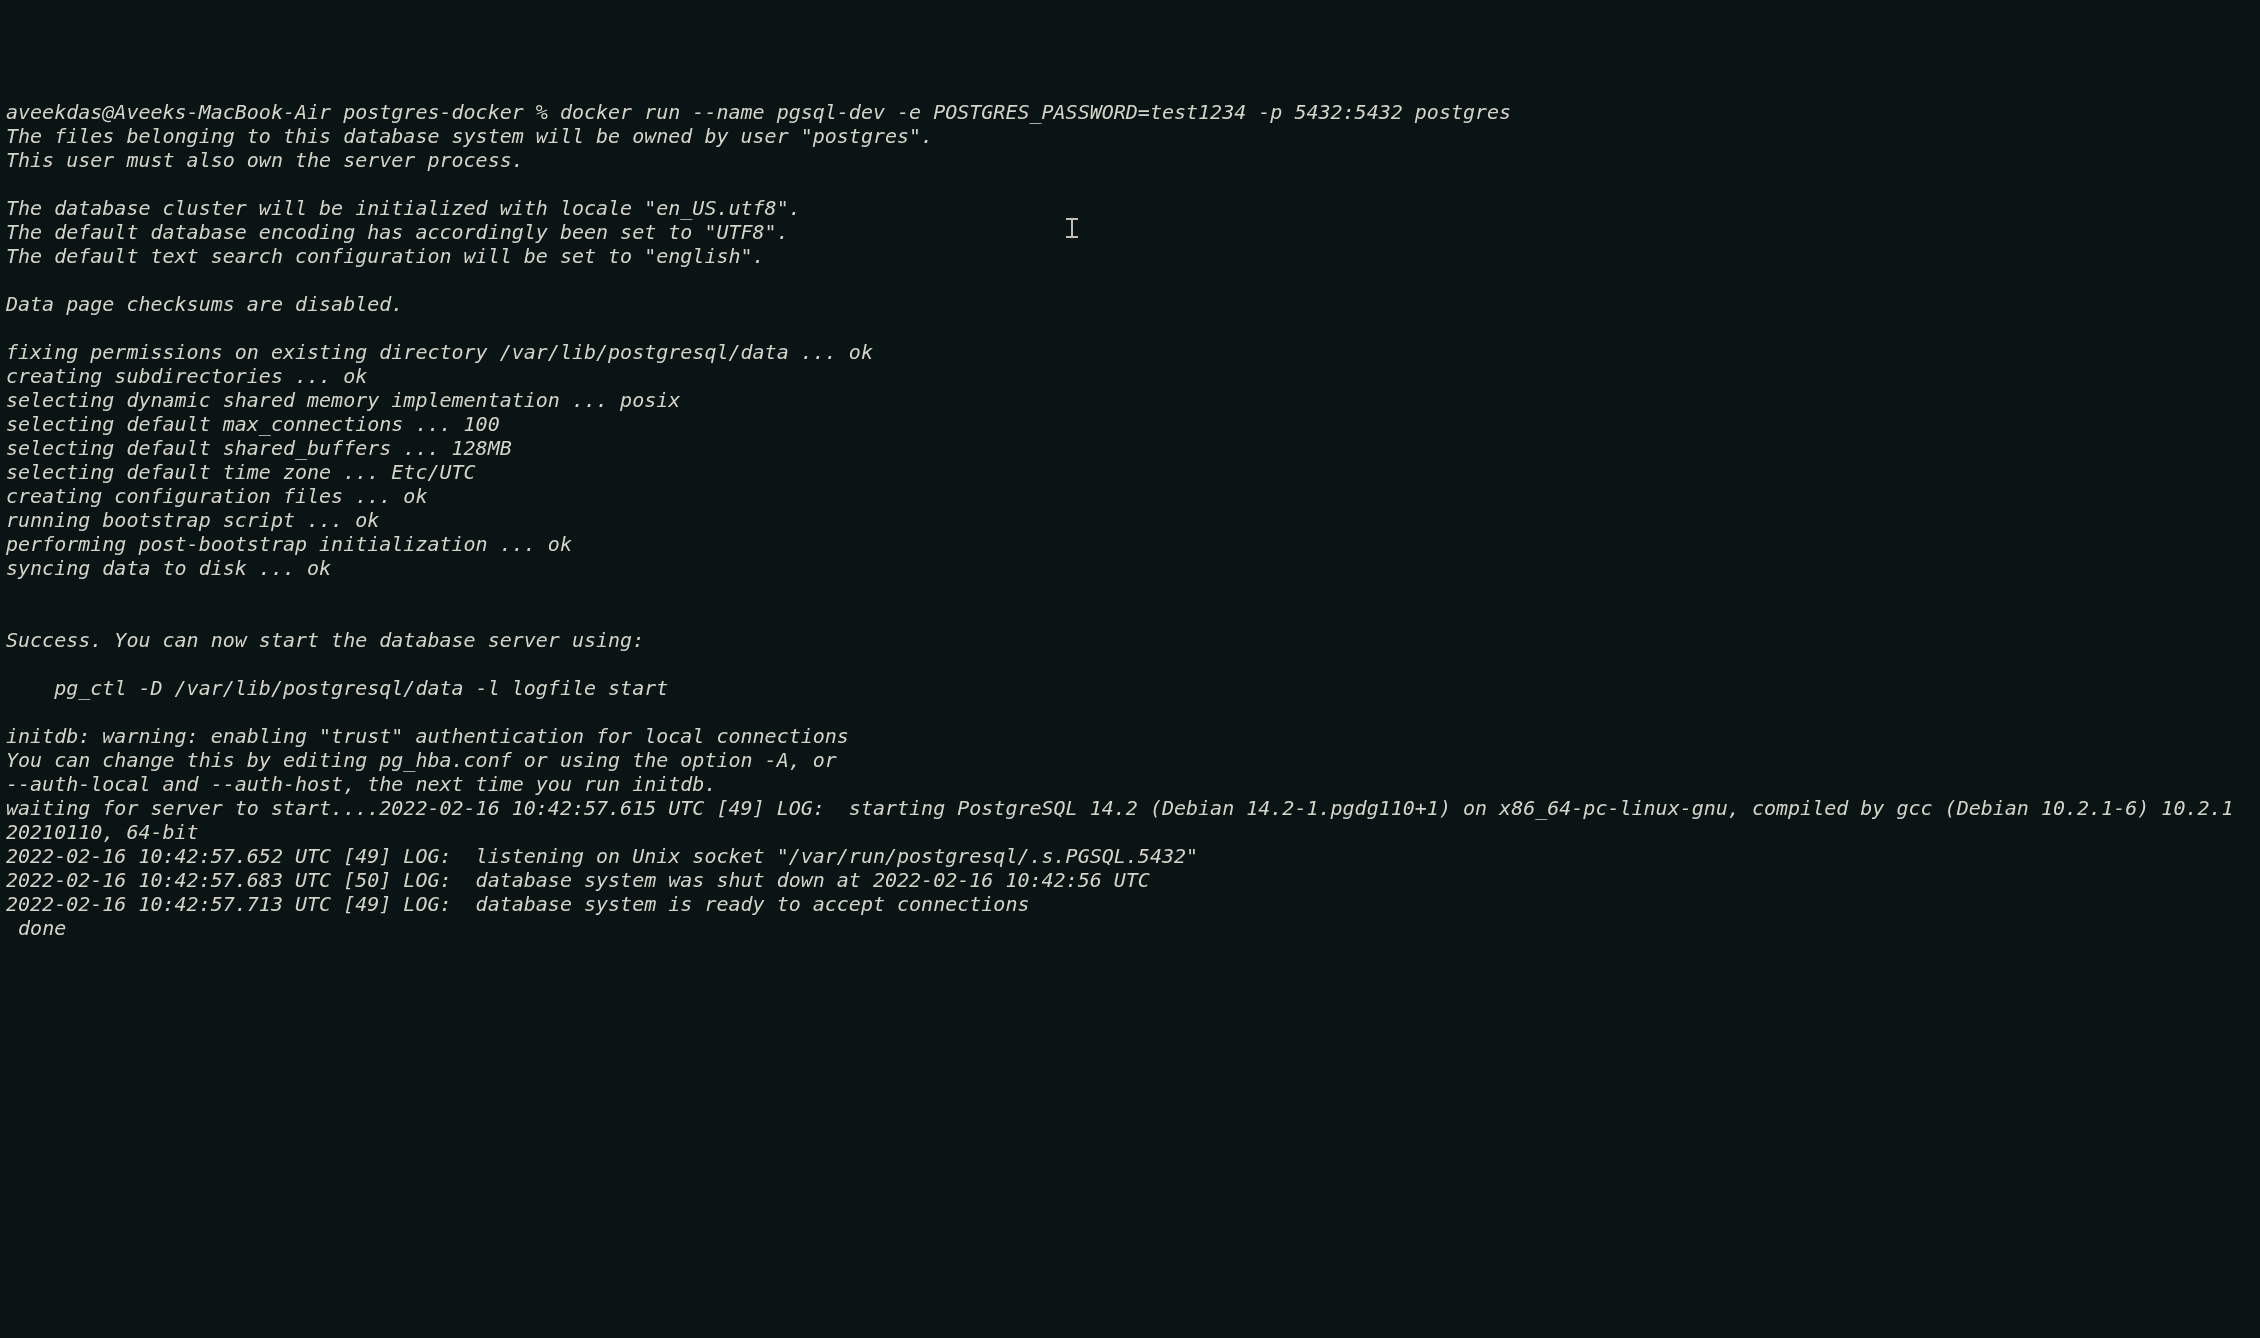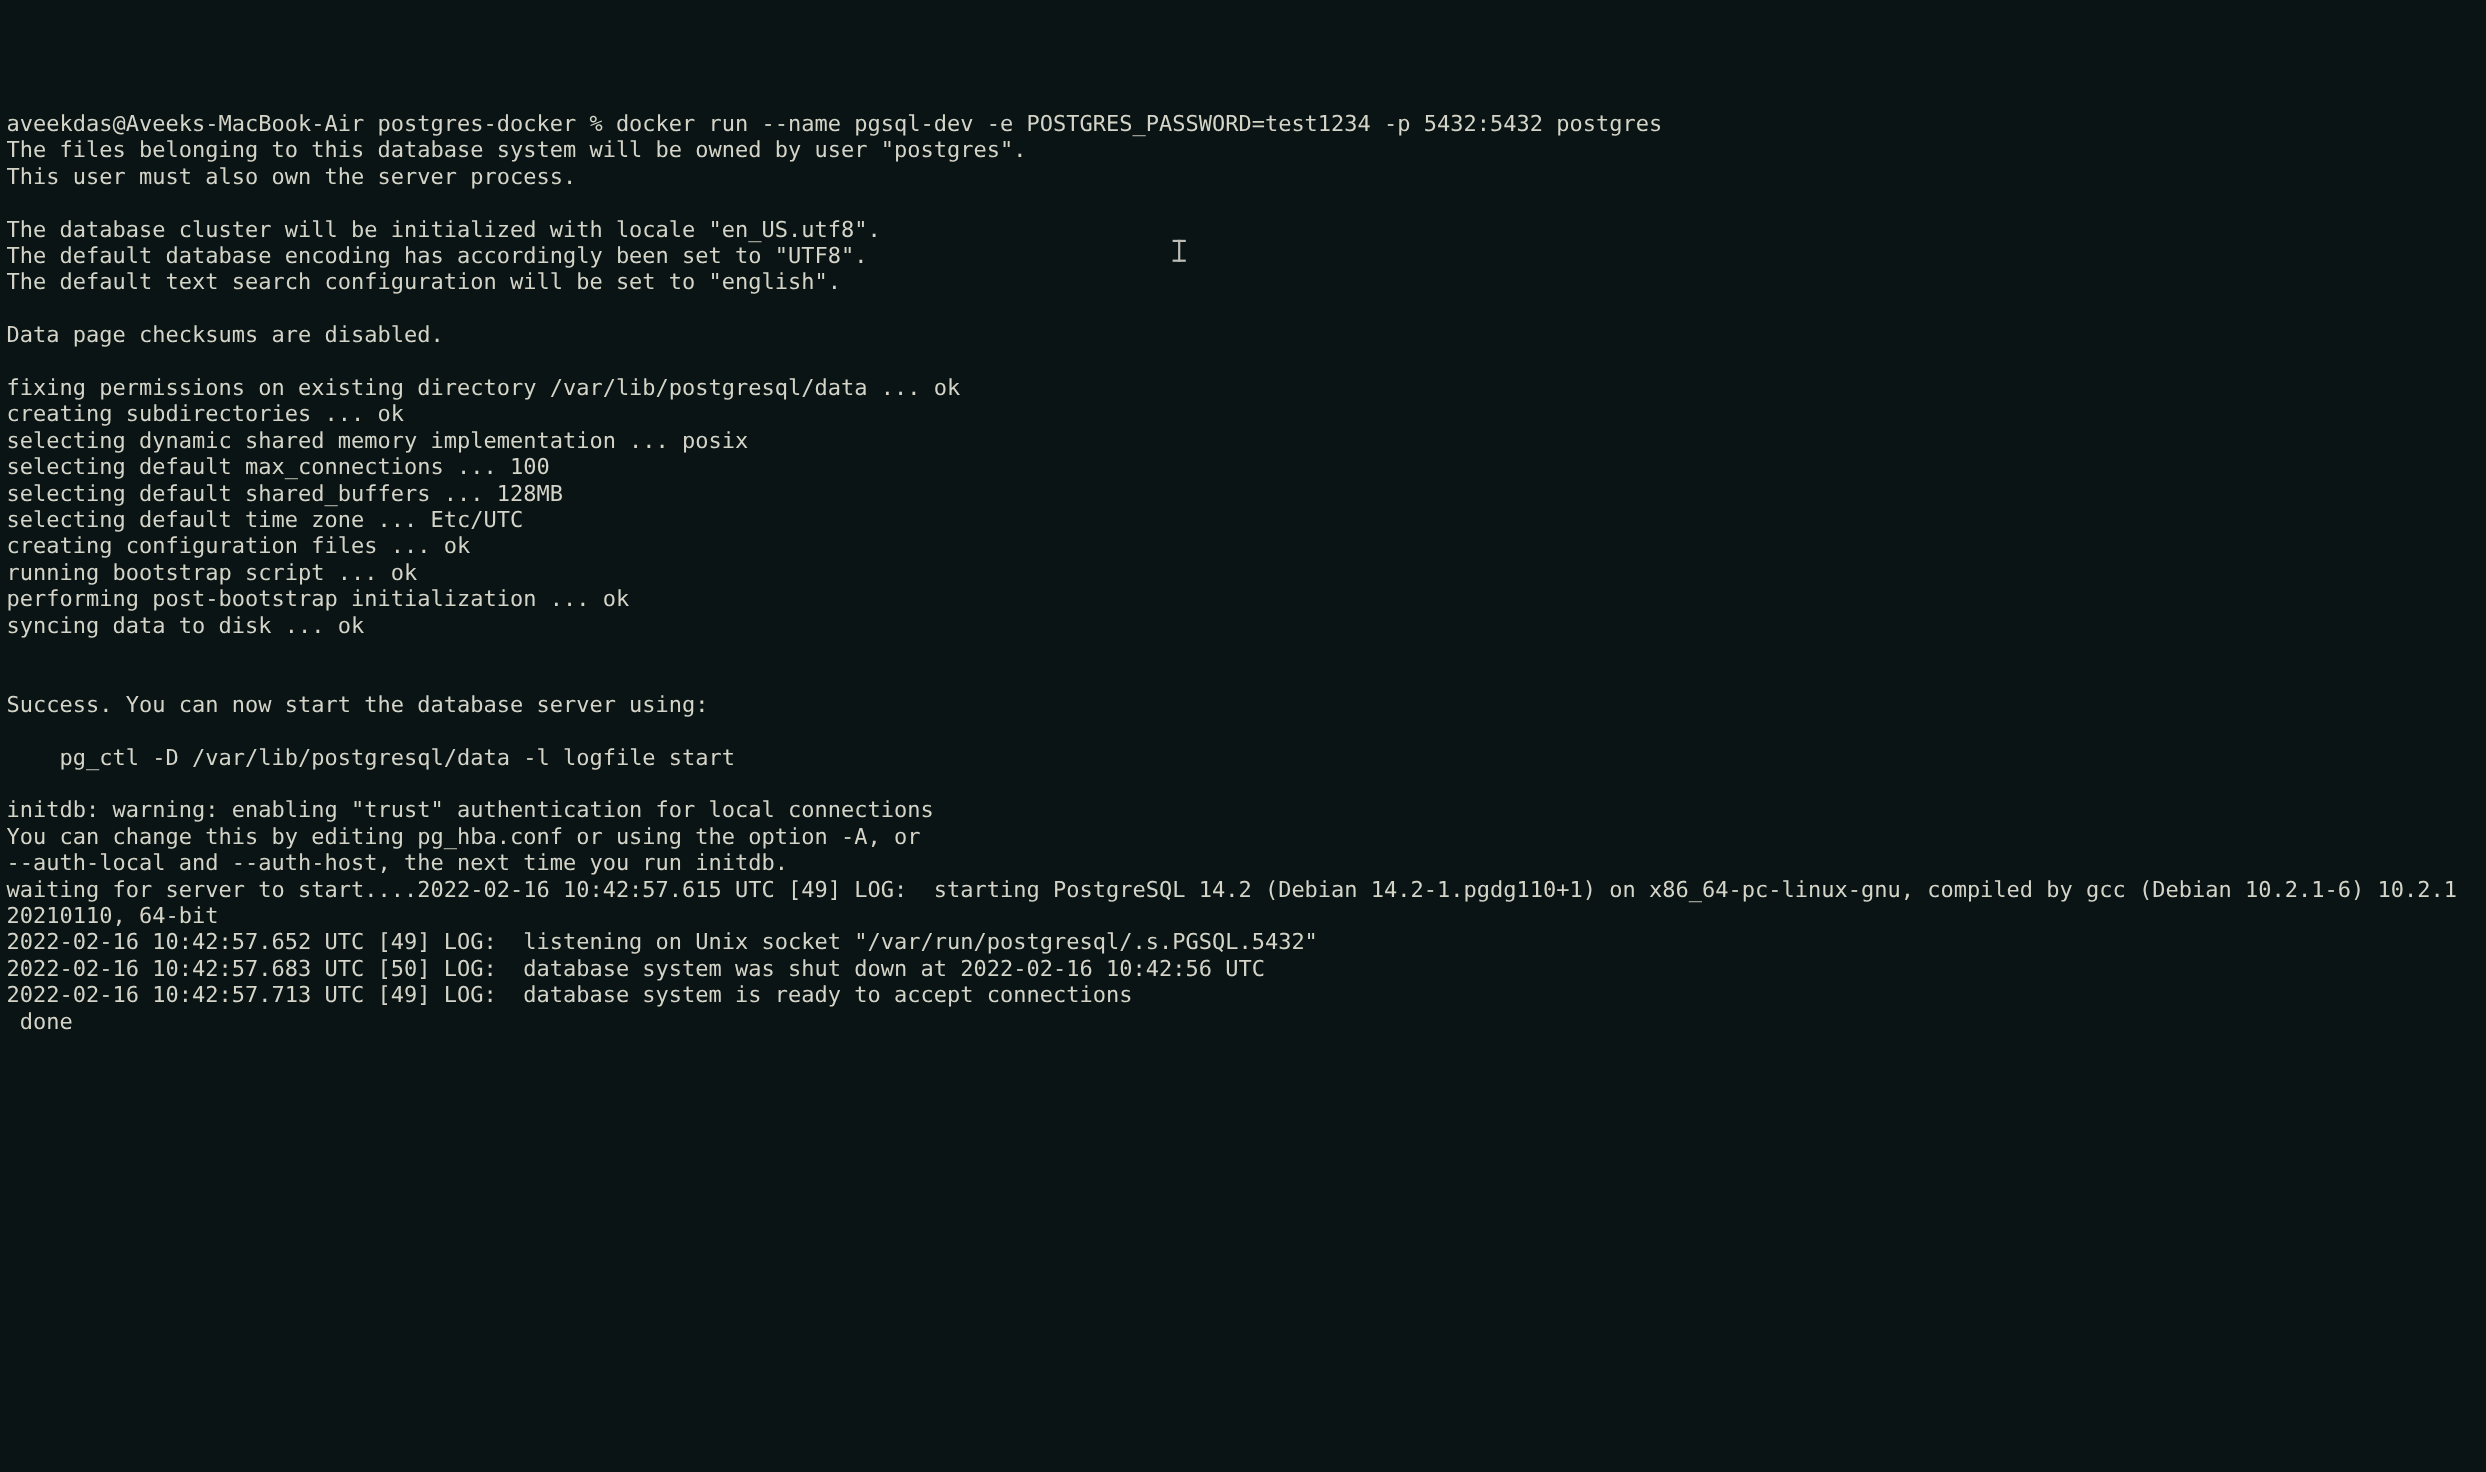--- a/index.html
+++ b/index.html
@@ -17,20 +17,21 @@
       white-space: pre-wrap;
       word-wrap: break-word;
       width: 2260px;
       height: 1338px;
       overflow: hidden;
       position: relative;
     }
     .term-line {
       display: block;
       min-height: 24px;
+      font-style: italic;
     }
     .ibeam-cursor {
       position: absolute;
       width: 12px;
       height: 20px;
       pointer-events: none;
     }
     .ibeam-cursor::before,
     .ibeam-cursor::after {
       content: "";

